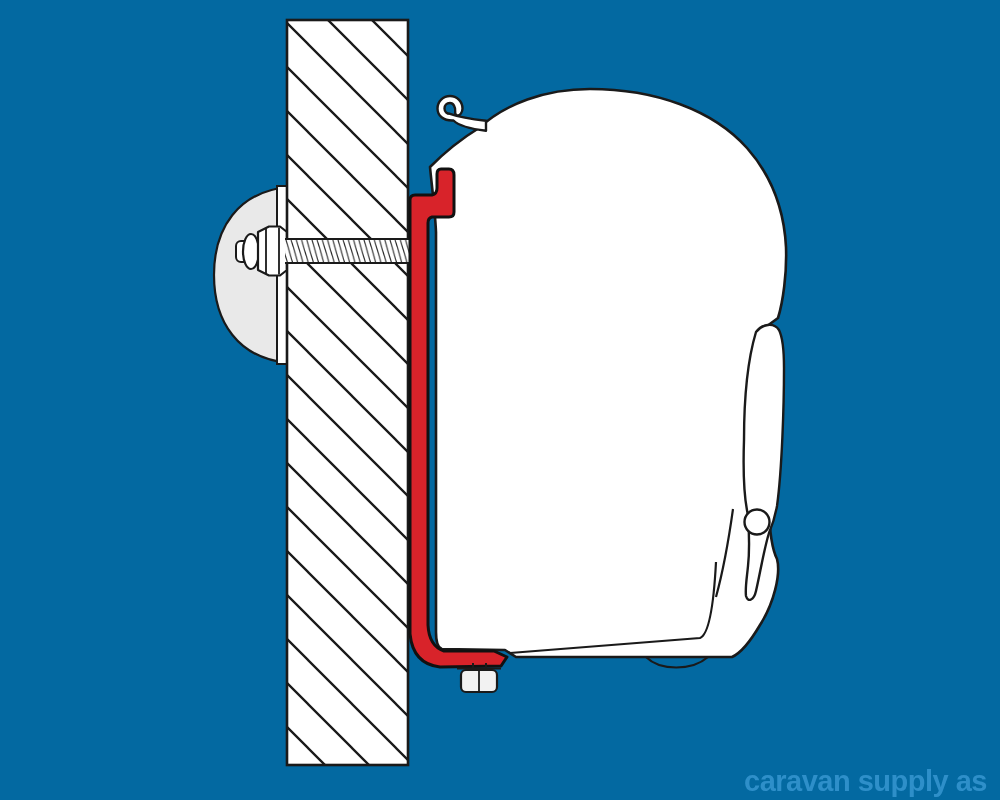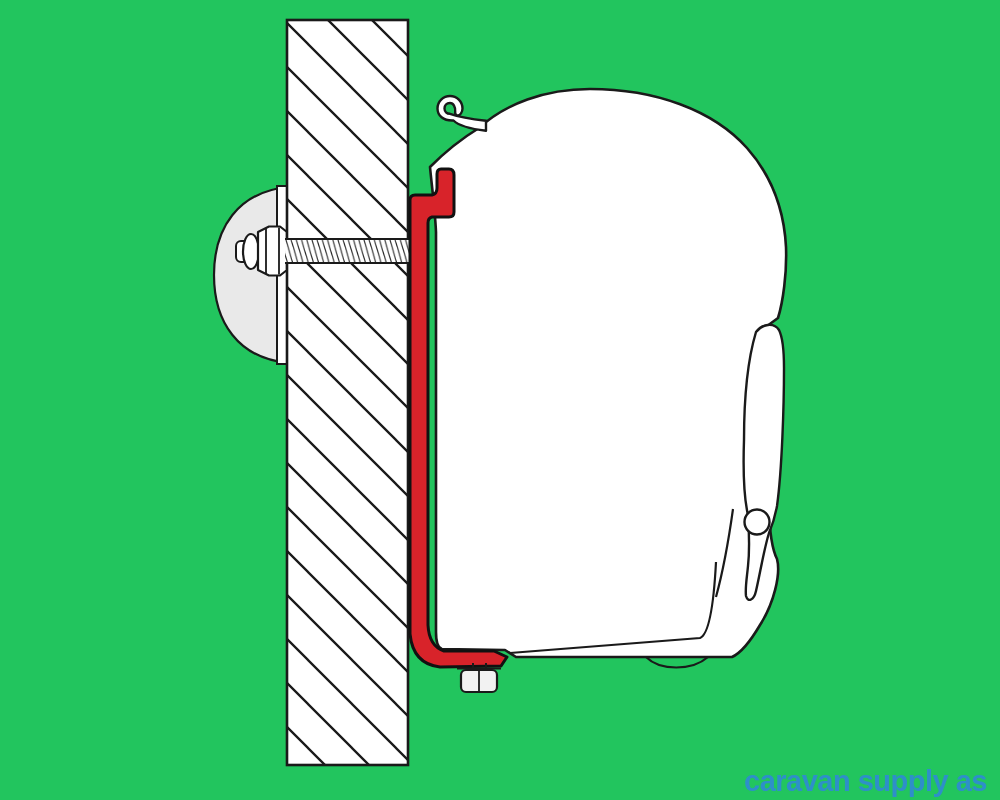--- a/index.html
+++ b/index.html
@@ -1,20 +1,20 @@
 <!DOCTYPE html>
 <html><head>
 <meta charset="utf-8">
 <style>
   html, body { margin: 0; padding: 0; background: #ffffff; }
   .stage {
     position: relative;
     width: 1000px;
     height: 800px;
-    background: #22c55e;
+    background: #0369a1;
     overflow: hidden;
     font-family: "Liberation Sans", sans-serif;
   }
   svg { display: block; }
   .brand-text {
     font-family: "Liberation Sans", sans-serif;
     font-weight: bold;
     font-size: 29px;
     letter-spacing: -0.5px;
   }

